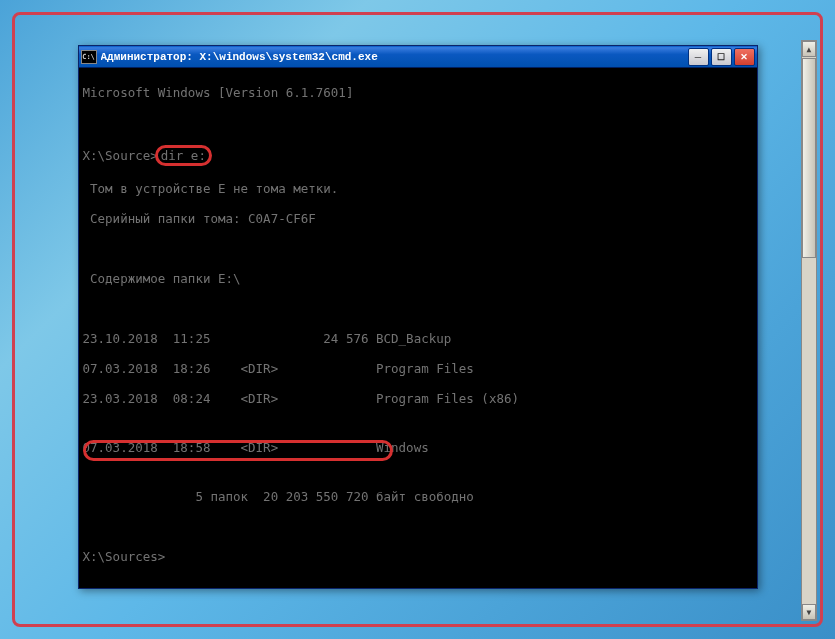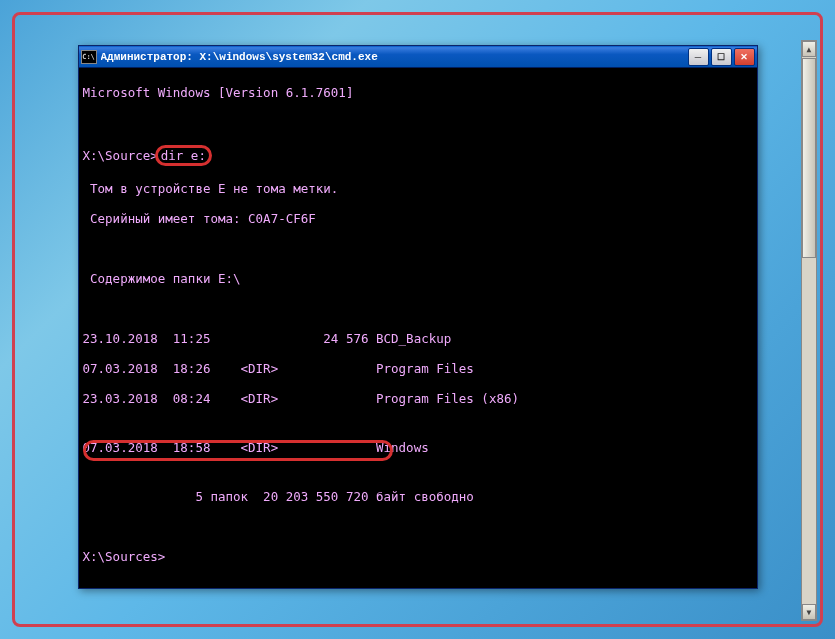--- a/index.html
+++ b/index.html
@@ -75,21 +75,21 @@
       justify-content: center;
       color: #222;
       font-weight: bold;
     }
     .win-btn.close {
       background: linear-gradient(to bottom, #f07060, #d04030);
       color: #fff;
     }
     .cmd-content {
       background: #000;
-      color: #f0abfc;
+      color: #737373;
       padding: 2px 4px;
       font-size: 12.5px;
       line-height: 15px;
       height: 520px;
       overflow: hidden;
       font-family: 'Lucida Console', 'Consolas', monospace;
       white-space: pre;
       position: relative;
     }
     .line { white-space: pre; position: relative; }
@@ -157,21 +157,21 @@
         <div class="win-btn">─</div>
         <div class="win-btn">☐</div>
         <div class="win-btn close">✕</div>
       </div>
     </div>
     <div class="cmd-content">
 <div class="line">Microsoft Windows [Version 6.1.7601]</div>
 <div class="line"> </div>
 <div class="line"><span>X:\Source&gt;</span><span class="highlight-cmd">dir e:</span></div>
 <div class="line"> Том в устройстве E не тома метки.</div>
-<div class="line"> Серийный имеет тома: C0A7-CF6F</div>
+<div class="line"> Серийный папки тома: C0A7-CF6F</div>
 <div class="line"> </div>
 <div class="line"> Содержимое папки E:\</div>
 <div class="line"> </div>
 <div class="line" id="row0">23.10.2018  11:25               24 576 BCD_Backup</div>
 <div class="line" id="row2">07.03.2018  18:26    &lt;DIR&gt;             Program Files</div>
 <div class="line" id="row3">23.03.2018  08:24    &lt;DIR&gt;             Program Files (x86)</div>
 <div class="line" style="height:4px"> </div>
 <div class="line" id="row4" style="position:relative"><span class="highlight-row"></span><span>07.03.2018  18:58    &lt;DIR&gt;             Windows</span></div>
 <div class="line" style="height:4px"> </div>
 <div class="line">               5 папок  20 203 550 720 байт свободно</div>

